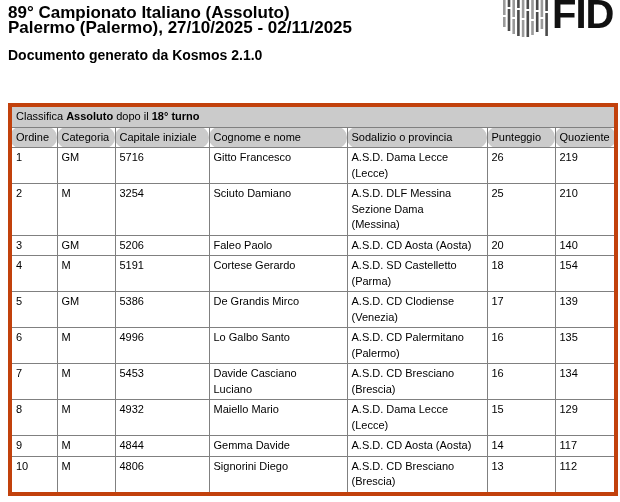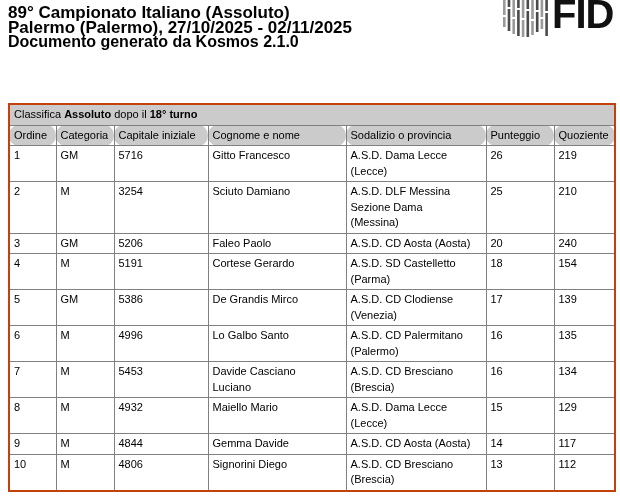--- a/index.html
+++ b/index.html
@@ -18,22 +18,22 @@
     left: 8px; top: 6px;
     width: 480px;
   }
   .title-line {
     font-size: 17px;
     font-weight: bold;
     line-height: 14.5px;
     white-space: nowrap;
   }
   .generator-note {
-    margin-top: 1px;
-    font-size: 16px;
+    margin-top: 14px;
+    font-size: 14px;
     font-weight: bold;
     line-height: 12px;
     white-space: nowrap;
   }
 
   
   .logo-wrap { position: absolute; left: 503px; top: 0; width: 130px; height: 46px; }
   .logo-bars { position: absolute; left: 0; top: -9px; }
   .logo-text {
     position: absolute;
@@ -48,21 +48,21 @@
 
   
   table.results {
     position: absolute;
     left: 8px; top: 103px;
     width: 606px;
     border-collapse: collapse;
     table-layout: fixed;
     font-size: 11px;
     line-height: 15.5px;
-    border: 2px solid #c2410c;
+    border: 4px solid #c2410c;
   }
   table.results td, table.results th {
     border: 1px solid #808080;
     padding: 2px 4px;
     vertical-align: top;
     font-weight: normal;
     text-align: left;
     overflow: hidden;
   }
   tr.caption-row td {
@@ -157,21 +157,21 @@
       <td class="c-center">25</td>
       <td class="c-center">210</td>
     </tr>
     <tr>
       <td class="c-center">3</td>
       <td>GM</td>
       <td>5206</td>
       <td class="prewrap">Faleo Paolo</td>
       <td class="prewrap">A.S.D. CD Aosta (Aosta)</td>
       <td class="c-center">20</td>
-      <td class="c-center">240</td>
+      <td class="c-center">140</td>
     </tr>
     <tr>
       <td class="c-center">4</td>
       <td>M</td>
       <td>5191</td>
       <td class="prewrap">Cortese Gerardo</td>
       <td class="prewrap">A.S.D. SD Castelletto
 (Parma)</td>
       <td class="c-center">18</td>
       <td class="c-center">154</td>

